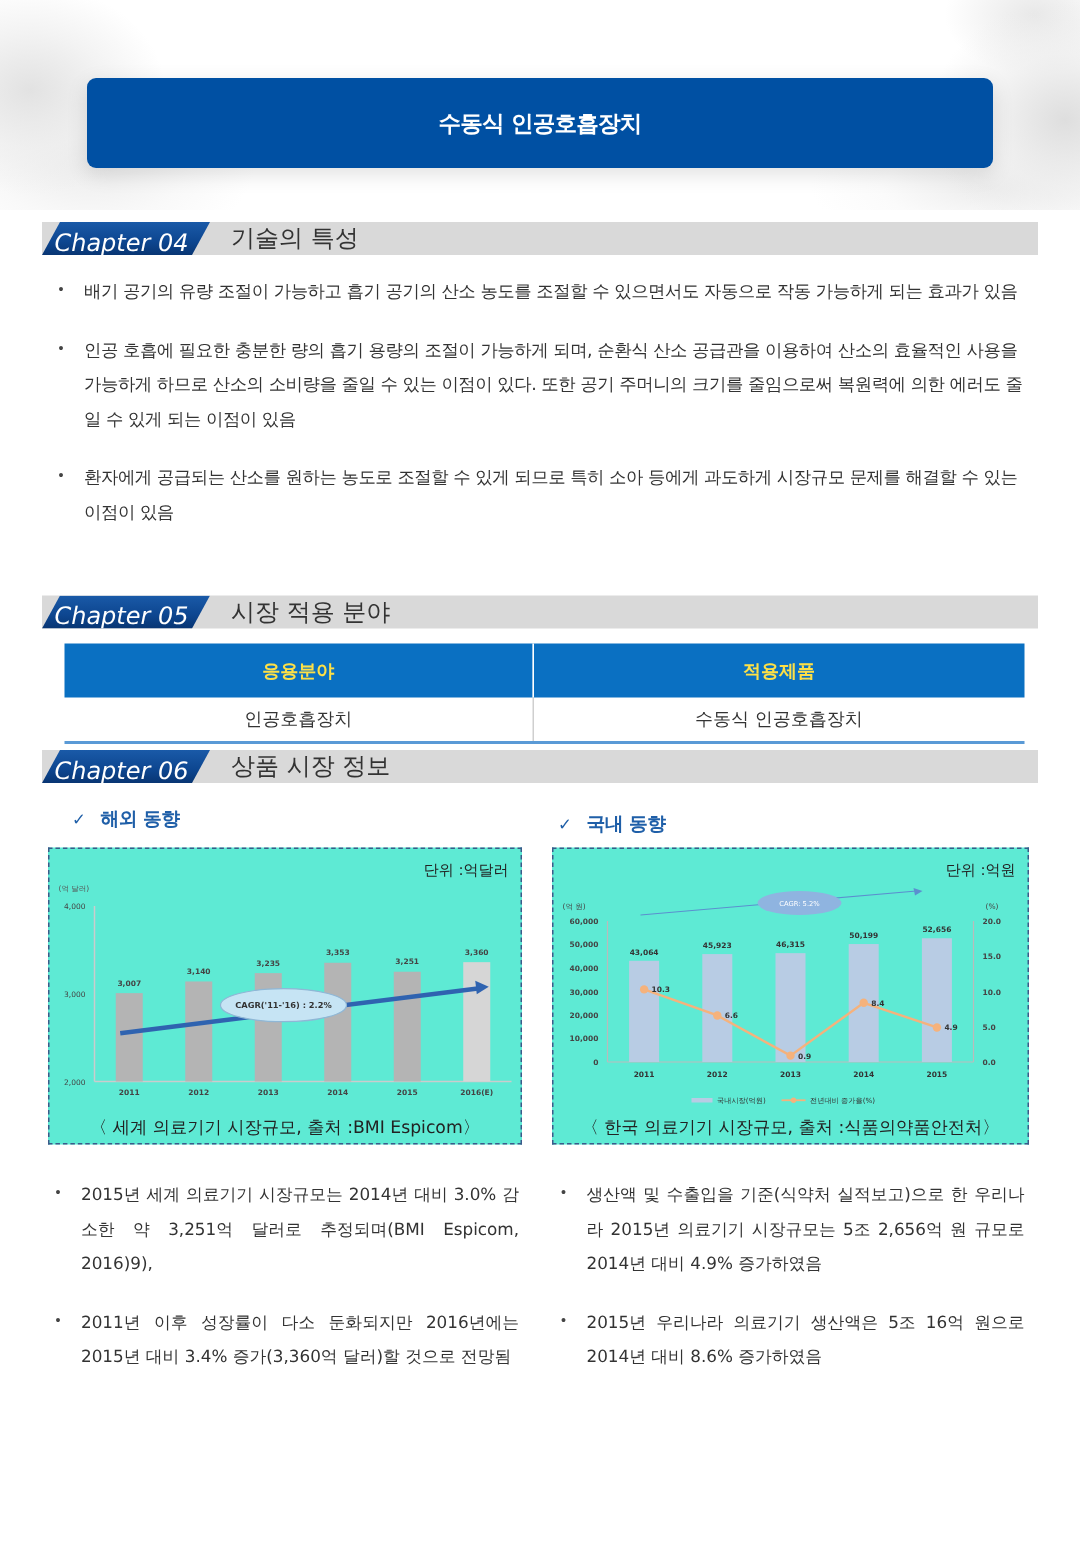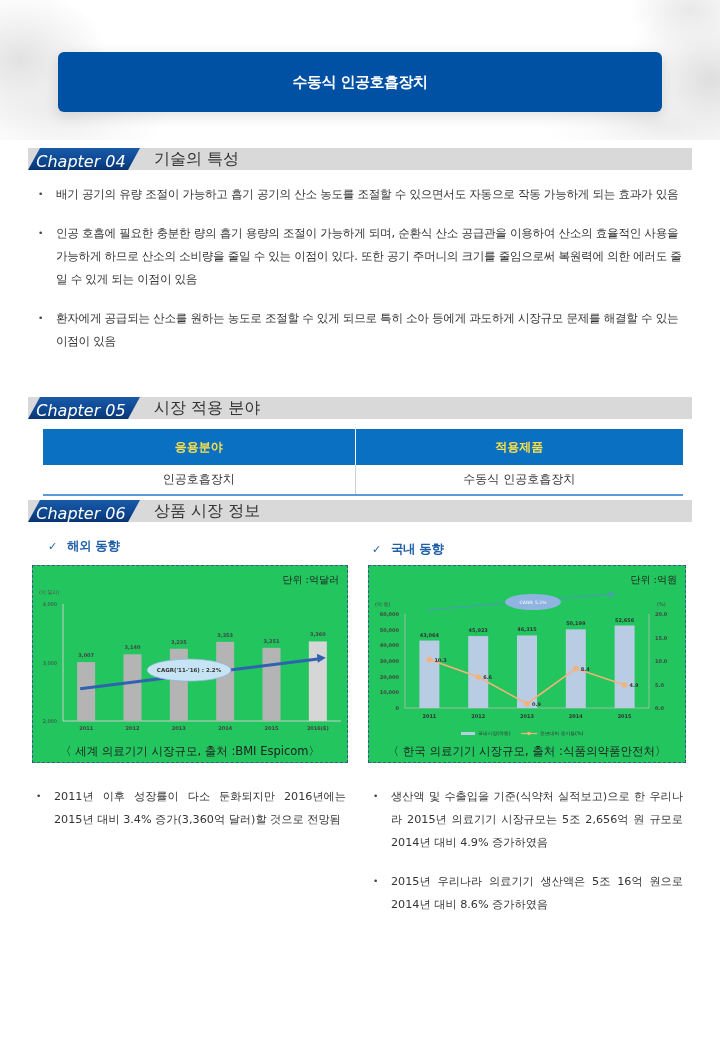--- a/index.html
+++ b/index.html
@@ -63,21 +63,21 @@
     border-bottom: 2px solid #5a9ad6; border-right: 1px solid #cfcfcf;
   }
   .app-table td:last-child { border-right: none; }
 
   .sub-head {
     position: absolute; font-size: 12.5px; font-weight: bold; color: #1f5fa8; letter-spacing: -0.3px;
   }
   .sub-head .check { color: #1f5fa8; font-weight: normal; font-size: 11px; margin-right: 10px; }
 
   .chart-box {
-    position: absolute; top: 565px; height: 198px; border: 1px dashed #3b5a8a; background: #22c55e;
+    position: absolute; top: 565px; height: 198px; border: 1px dashed #3b5a8a; background: #5eead4;
   }
   .unit-label { position: absolute; right: 8px; top: 7px; font-size: 10px; color: #222; }
   .caption { position: absolute; left: 0; right: 0; bottom: 3px; text-align: center; font-size: 11.5px; color: #222; }
   .chart-svg { position: absolute; left: 0; top: 0; }
 
   .col-bullets { position: absolute; top: 785px; width: 310px; }
   .col-bullets .bullet { font-size: 11.2px; line-height: 23px; margin-bottom: 16px; text-align: justify; letter-spacing: 0; }
 </style>
 </head>
 <body>
@@ -219,18 +219,19 @@
       <rect x="92" y="166" width="14" height="3" fill="#b8cce4"></rect>
       <text x="109" y="169" font-size="4.8" fill="#333">국내시장(억원)</text>
       <line x1="152" y1="167.5" x2="168" y2="167.5" stroke="#f5b27c" stroke-width="1.2"></line>
       <circle cx="160" cy="167.5" r="1.8" fill="#f5b27c"></circle>
       <text x="171" y="169" font-size="4.8" fill="#333">전년대비 증가율(%)</text>
     </svg>
   <div class="caption">〈 한국 의료기기 시장규모, 출처 :식품의약품안전처〉</div>
 </div>
 
 <div class="col-bullets" style="left:36px;">
+  <div class="bullet">2015년 세계 의료기기 시장규모는 2014년 대비 3.0% 감소한 약 3,251억 달러로 추정되며(BMI Espicom, 2016)9),</div>
   <div class="bullet">2011년 이후 성장률이 다소 둔화되지만 2016년에는 2015년 대비 3.4% 증가(3,360억 달러)할 것으로 전망됨</div>
 </div>
 <div class="col-bullets" style="left:373px;">
   <div class="bullet">생산액 및 수출입을 기준(식약처 실적보고)으로 한 우리나라 2015년 의료기기 시장규모는 5조 2,656억 원 규모로 2014년 대비 4.9% 증가하였음</div>
   <div class="bullet">2015년 우리나라 의료기기 생산액은 5조 16억 원으로 2014년 대비 8.6% 증가하였음</div>
 </div>
 
 </body></html>

